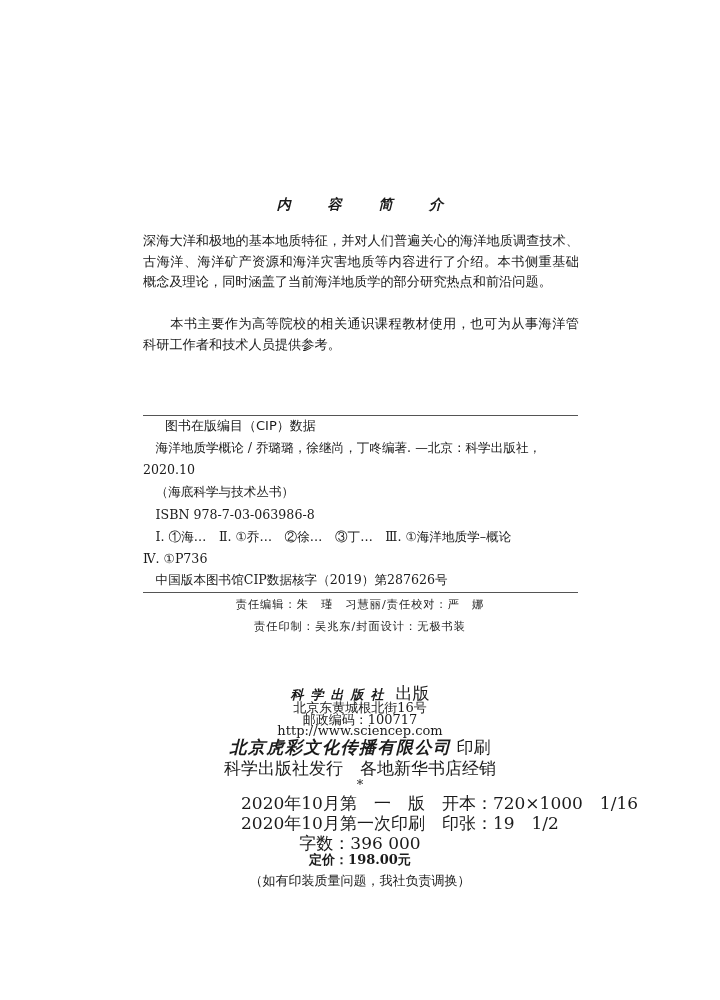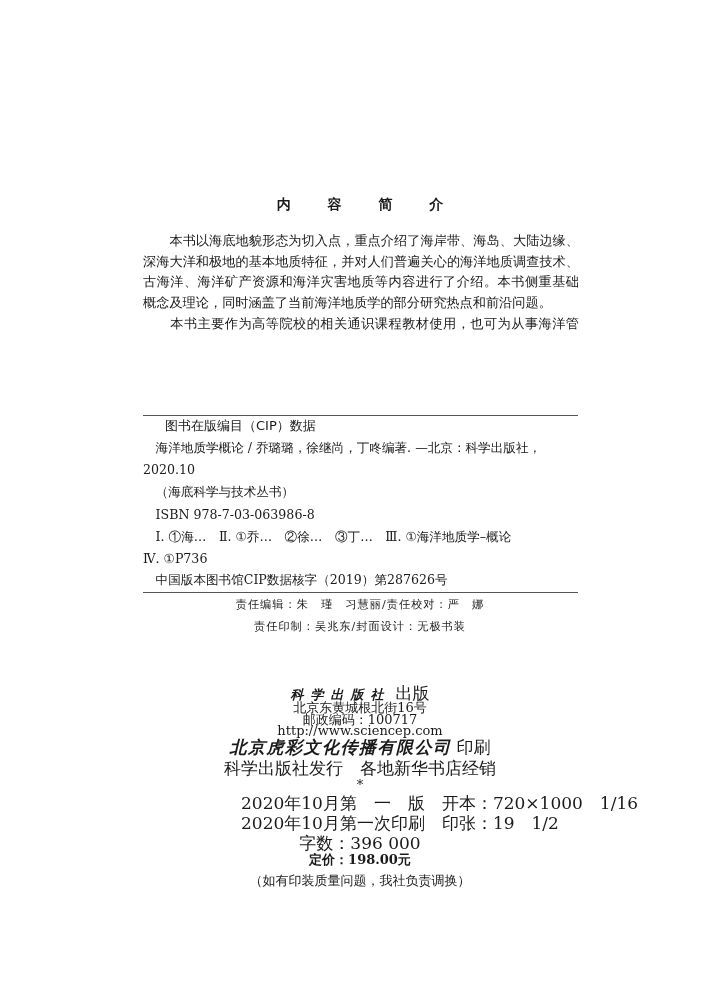--- a/index.html
+++ b/index.html
@@ -1,20 +1,20 @@
 <!DOCTYPE html>
 <html><head>
 <meta charset="utf-8">
 <style>
   html, body { margin:0; padding:0; }
   body { width:720px; height:1000px; background:#ffffff; position:relative; overflow:hidden;
          font-family:"DejaVu Serif","Liberation Serif",serif; color:#1a1a1a; }
   .abs { position:absolute; white-space:nowrap; }
   .title { top:196px; left:0; width:720px; text-align:center; font-family:"DejaVu Sans","Liberation Sans",sans-serif;
-           font-size:14px; font-weight:bold; letter-spacing:16px; text-indent:16px; }
+           font-size:14px; font-weight:bold; letter-spacing:16px; text-indent:16px;font-style:italic; }
   .para { position:absolute; left:143px; width:436px; font-size:13.2px; line-height:20.5px; letter-spacing:0; }
   .para .line { display:block; white-space:nowrap; text-align:justify; text-align-last:justify; height:20.5px; }
   .para .line.last { text-align-last:left; }
   .rule { position:absolute; left:143px; width:435px; height:1px; background:#555; }
   .cip { position:absolute; left:143px; width:436px; font-size:12.6px; }
   .cip .row { position:absolute; left:0; white-space:nowrap; }
   .cip .hdr { font-family:"DejaVu Sans","Liberation Sans",sans-serif; font-size:13px; }
   .center { left:0; width:720px; text-align:center; }
   .credits { font-size:11.2px; letter-spacing:1px; }
   .pub-name { font-size:13px; font-weight:bold; letter-spacing:7px; font-style:italic; }
@@ -23,28 +23,28 @@
   .mid { font-size:17px; }
   .price { font-size:13px; font-weight:bold; }
   .notice { font-size:13px; }
 </style>
 </head>
 <body>
 
 <div class="abs title">内 容 简 介</div>
 
 <div class="para" style="top:231px;">
-  <span class="line">　　本书以海底地貌形态为切入点，重点介绍了海岸带、海岛、大陆边缘、</span>
   <span class="line">深海大洋和极地的基本地质特征，并对人们普遍关心的海洋地质调查技术、</span>
   <span class="line">古海洋、海洋矿产资源和海洋灾害地质等内容进行了介绍。本书侧重基础</span>
   <span class="line last">概念及理论，同时涵盖了当前海洋地质学的部分研究热点和前沿问题。</span>
 </div>
 
 <div class="para" style="top:314px;">
   <span class="line">　　本书主要作为高等院校的相关通识课程教材使用，也可为从事海洋管</span>
+  <span class="line last">科研工作者和技术人员提供参考。</span>
 </div>
 
 <div class="rule" style="top:415px;"></div>
 
 <div class="cip" style="top:0;">
   <div class="row hdr" style="top:417px; left:22px;">图书在版编目（CIP）数据</div>
   <div class="row" style="top:440px;">　海洋地质学概论 / 乔璐璐，徐继尚，丁咚编著. —北京：科学出版社，</div>
   <div class="row" style="top:462px;">2020.10</div>
   <div class="row" style="top:484px;">　（海底科学与技术丛书）</div>
   <div class="row" style="top:507px;">　ISBN 978-7-03-063986-8</div>

